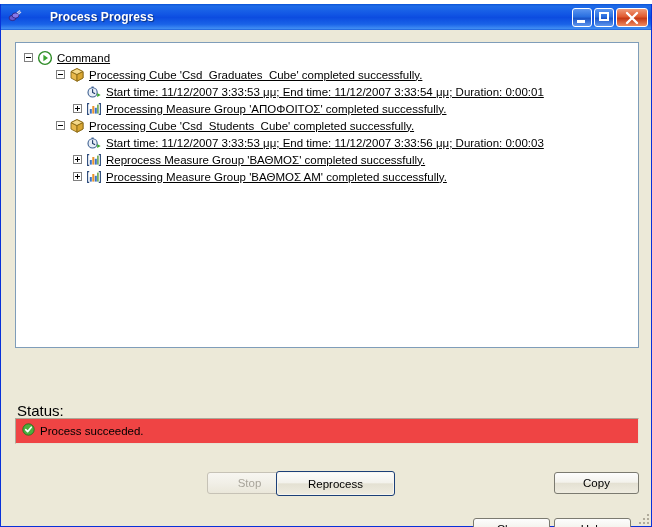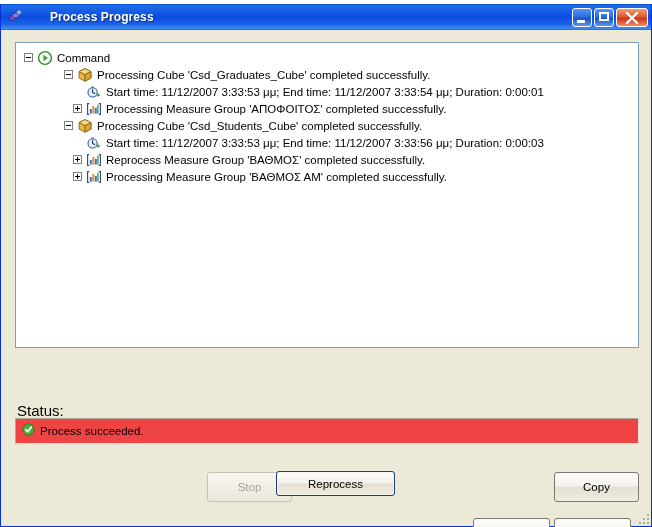--- a/index.html
+++ b/index.html
@@ -102,20 +102,21 @@
 
   
   .tree-panel {
     position: absolute;
     left: 14px; top: 12px;
     width: 624px; height: 306px;
     background: #ffffff;
     border: 1px solid #7f9db9;
     box-sizing: border-box;
     overflow: hidden;
+    text-decoration: underline;
   }
   .tree {
     padding: 6px 0 0 0;
     font-size: 11.5px;
     color: #000000;
   }
   .node {
     display: flex;
     align-items: center;
     height: 17px;
@@ -147,21 +148,21 @@
   .toggle.none::before { display: none; }
   .nicon {
     width: 16px; height: 16px;
     flex: none;
     margin: 0 3px 0 4px;
     position: relative;
   }
   .nlabel { padding-left: 1px; }
 
   .ind1 { padding-left: 8px; }
-  .ind2 { padding-left: 40px; margin-left: 8px; }
+  .ind2 { padding-left: 40px; }
   .ind3 { padding-left: 57px; }
 
   
   .status-label {
     position: absolute;
     left: 16px; top: 372px;
     font-size: 15px;
     color: #000;
   }
   .status-box {
@@ -179,21 +180,21 @@
   }
   .status-text {
     font-size: 11.5px;
     color: #000;
     margin-left: 5px;
   }
 
   
   .btn {
     position: absolute;
-    height: 30px;
+    height: 22px;
     box-sizing: border-box;
     background: linear-gradient(to bottom, #fdfdfd 0%, #f3f2ec 46%, #e4e1d3 52%, #efece0 100%);
     border: 1px solid #7b7a70;
     border-radius: 3px;
     font-family: "Liberation Sans", sans-serif;
     font-size: 11.5px;
     color: #000;
     display: flex;
     align-items: center;
     justify-content: center;

